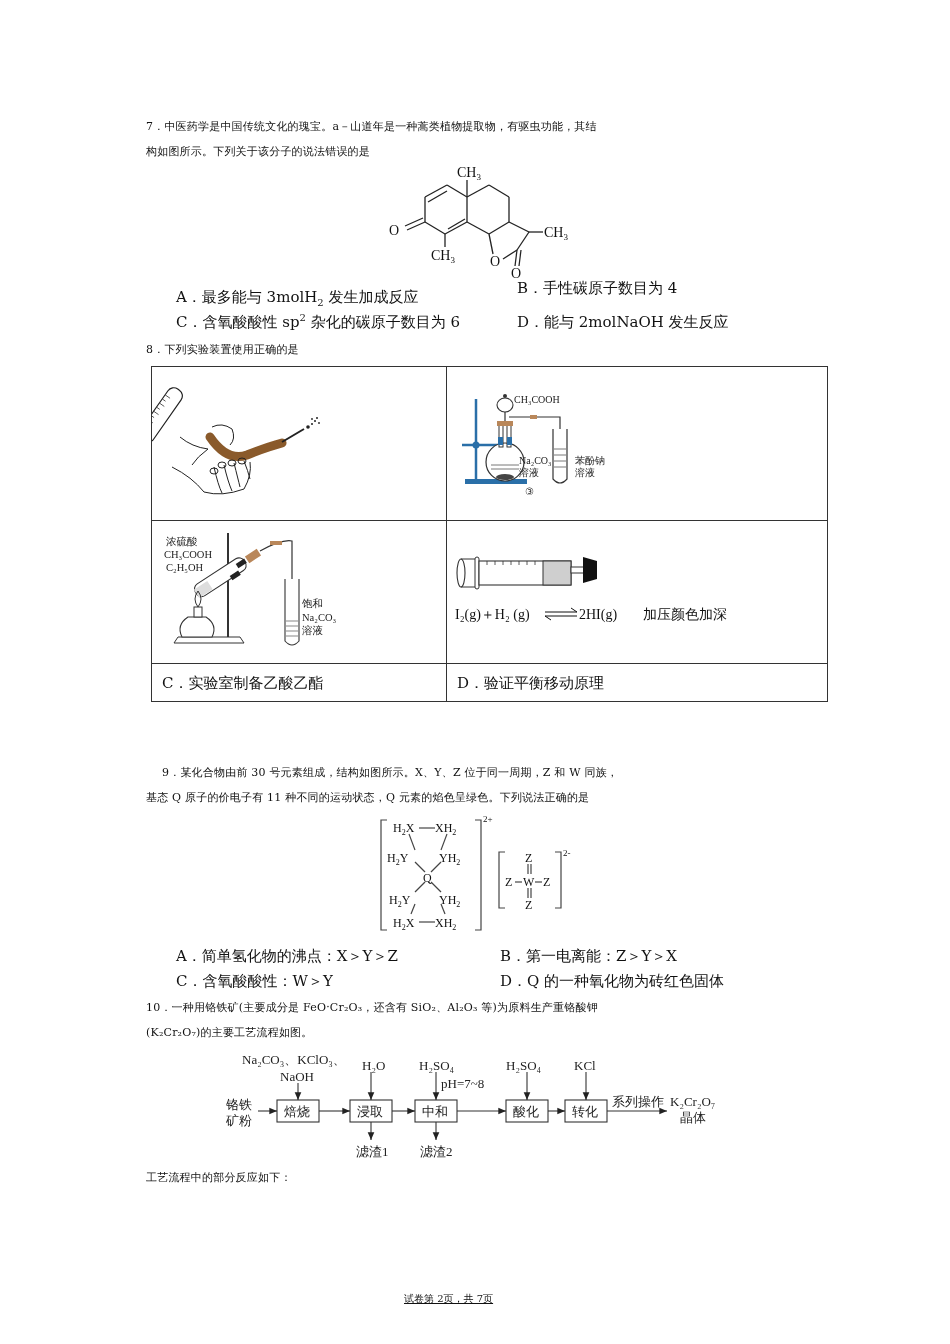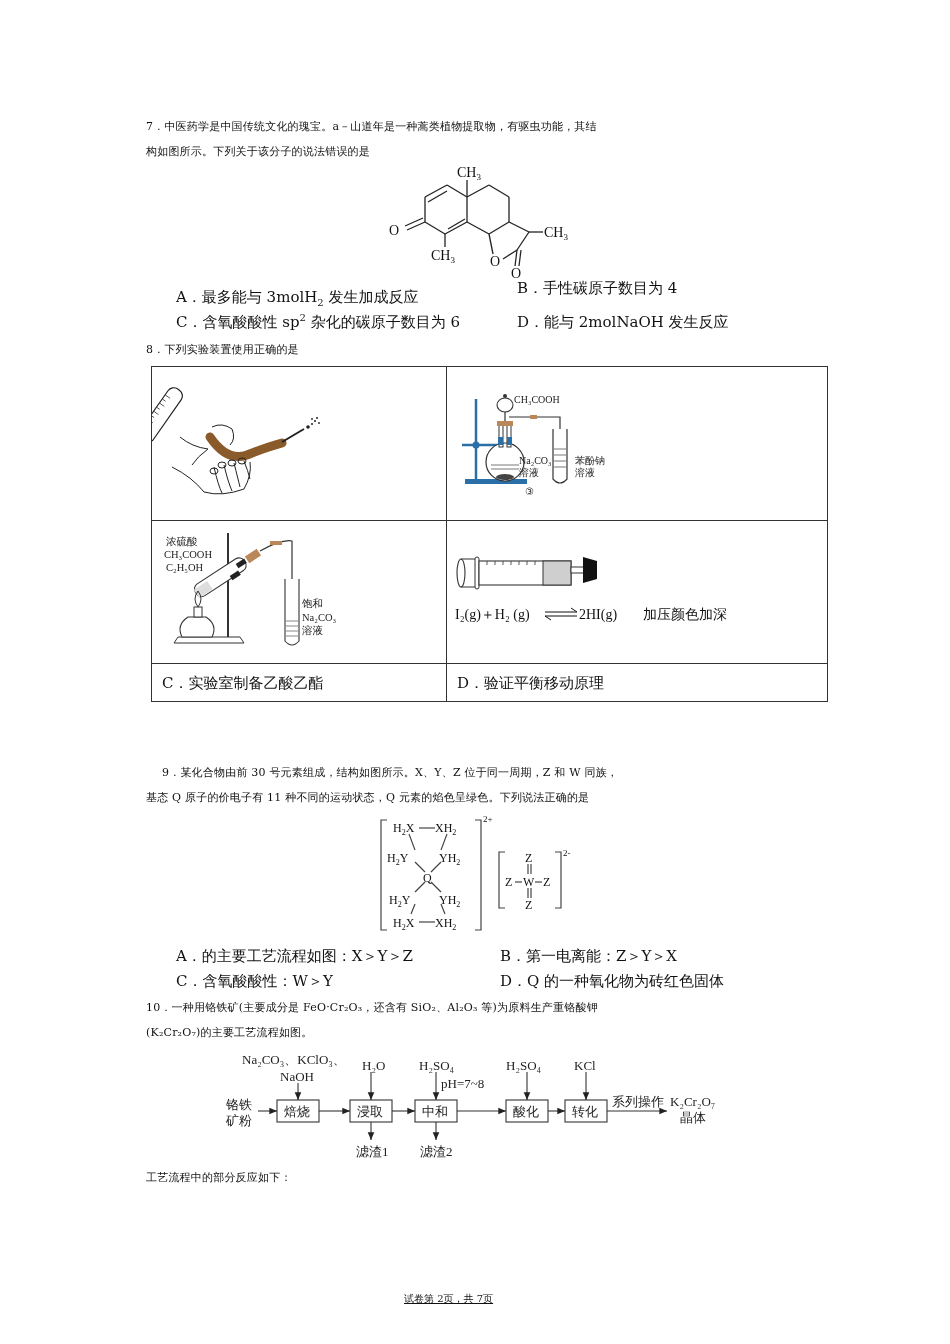--- a/index.html
+++ b/index.html
@@ -301,21 +301,21 @@
     <text x="130" y="74">Z</text>
     <text x="148" y="74">W</text>
     <text x="168" y="74">Z</text>
     <text x="150" y="97">Z</text>
     <text x="108" y="10" font-size="9">2+</text>
     <text x="188" y="44" font-size="9">2-</text>
   </g>
 </svg>
 
 <div class="abs opt" style="left:176px; top:946px;">
-  <span>A．</span><span>的主要工艺流程如图：X＞Y＞Z</span>
+  <span>A．</span><span>简单氢化物的沸点：X＞Y＞Z</span>
 </div>
 <div class="abs opt" style="left:500px; top:946px;">
   <span>B．</span><span>第一电离能：Z＞Y＞X</span>
 </div>
 <div class="abs opt" style="left:176px; top:971px;">
   <span>C．</span><span>含氧酸酸性：W＞Y</span>
 </div>
 <div class="abs opt" style="left:500px; top:971px;">
   <span>D．</span><span>Q 的一种氧化物为砖红色固体</span>
 </div>

